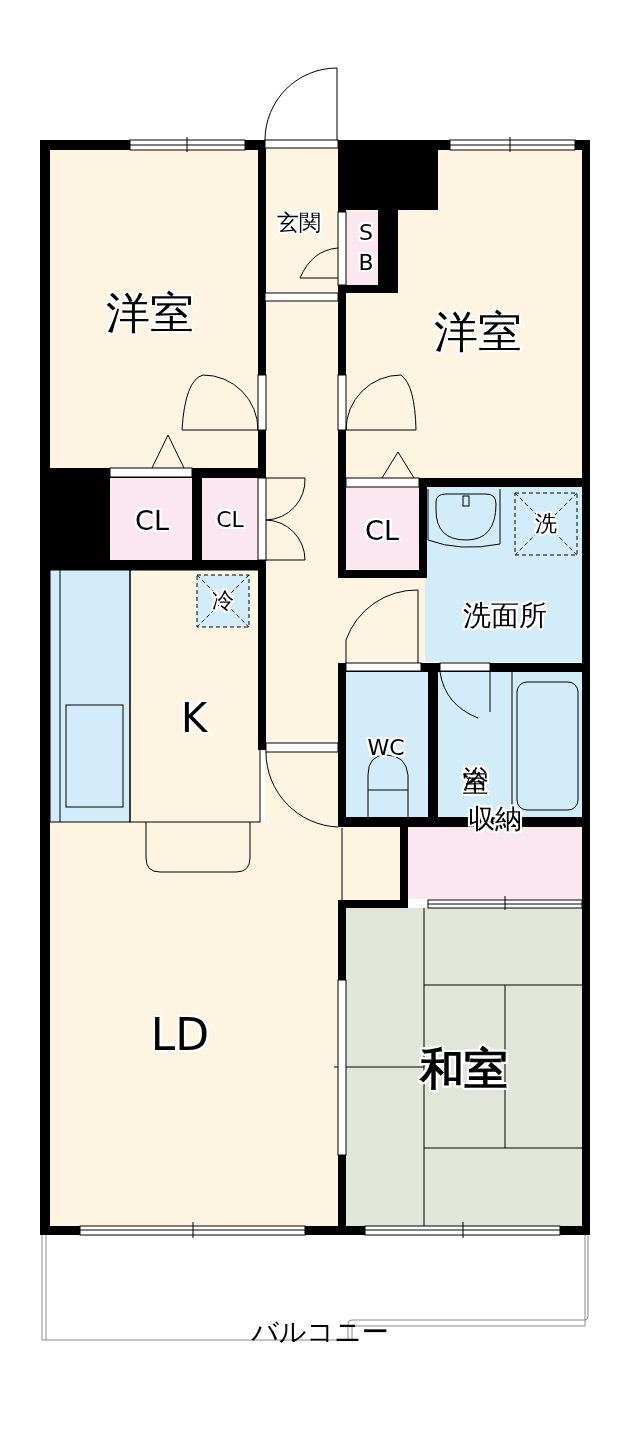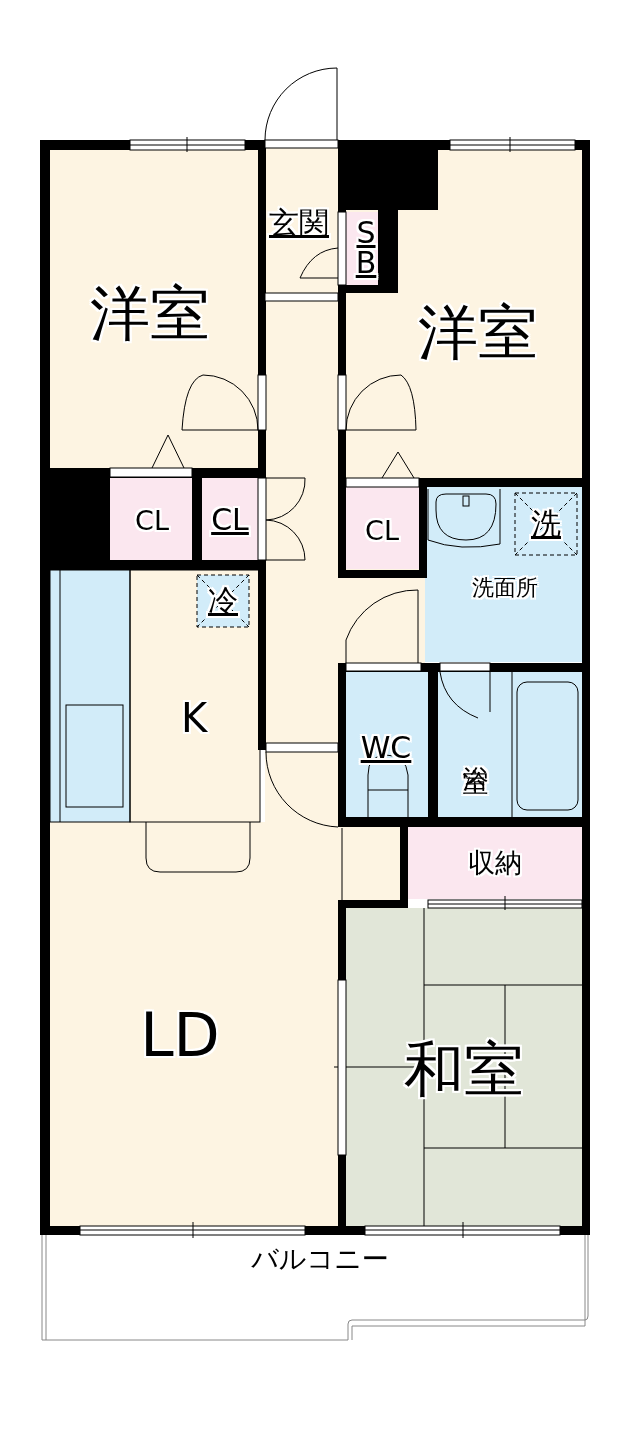--- a/index.html
+++ b/index.html
@@ -1,23 +1,23 @@
 <!DOCTYPE html>
 <html><head>
 <meta charset="utf-8">
 <style>
   html, body { margin:0; padding:0; background:#ffffff; }
   body { width:639px; height:1435px; position:relative; overflow:hidden; font-family:"DejaVu Sans", sans-serif; }
   #plan { position:absolute; left:0; top:0; }
   .lbl { position:absolute; color:#000; white-space:nowrap; transform:translate(-50%,-50%);
          text-shadow: 2px 0 #fff, -2px 0 #fff, 0 2px #fff, 0 -2px #fff, 2px 2px #fff, -2px -2px #fff, 2px -2px #fff, -2px 2px #fff; line-height:1; }
-  .big { font-size:60px; }
+  .big { font-size:44px; }
   .lg { font-size:40px; }
   .md { font-size:27px; }
-  .sm { font-size:30px;text-decoration:underline; }
+  .sm { font-size:22px; }
   .vert { writing-mode:vertical-rl; letter-spacing:2px; }
 </style>
 </head>
 <body>
 
 <svg id="plan" width="639" height="1435" viewBox="0 0 639 1435" xmlns="http://www.w3.org/2000/svg">
 
   <g>
     <rect x="50" y="148" width="208" height="320" fill="#fdf4e2"></rect>
     <rect x="265" y="148" width="80" height="680" fill="#fdf4e2"></rect>
@@ -154,20 +154,20 @@
 <div class="lbl big" style="left:150px; top:313px;">洋室</div>
 <div class="lbl big" style="left:478px; top:332px;">洋室</div>
 <div class="lbl sm" style="left:299px; top:223px;">玄関</div>
 <div class="lbl sm" style="left:366px; top:233px;">S</div>
 <div class="lbl sm" style="left:366px; top:263px;">B</div>
 <div class="lbl md" style="left:152px; top:520px;">CL</div>
 <div class="lbl sm" style="left:230px; top:520px;">CL</div>
 <div class="lbl md" style="left:382px; top:530px;">CL</div>
 <div class="lbl sm" style="left:223px; top:601px;">冷</div>
 <div class="lbl sm" style="left:546px; top:524px;">洗</div>
-<div class="lbl md" style="left:505px; top:588px; font-size:22px;">洗面所</div>
+<div class="lbl md" style="left:505px; top:616px; font-size:28px;">洗面所</div>
 <div class="lbl lg" style="left:194px; top:718px;">K</div>
 <div class="lbl sm" style="left:386px; top:748px;">WC</div>
 <div class="lbl md vert" style="left:476px; top:747px; font-size:26px;">浴室</div>
-<div class="lbl md" style="left:495px; top:862px;">収納</div>
+<div class="lbl md" style="left:495px; top:818px;">収納</div>
 <div class="lbl big" style="left:180px; top:1035px;">LD</div>
-<div class="lbl big" style="left:464px; top:1069px;">和室</div>
-<div class="lbl md" style="left:320px; top:1258px; text-shadow:none;">バルコニー</div>
+<div class="lbl big" style="left:464px; top:1069px;font-weight:bold;">和室</div>
+<div class="lbl md" style="left:320px; top:1331px; text-shadow:none;">バルコニー</div>
 
 </body></html>

